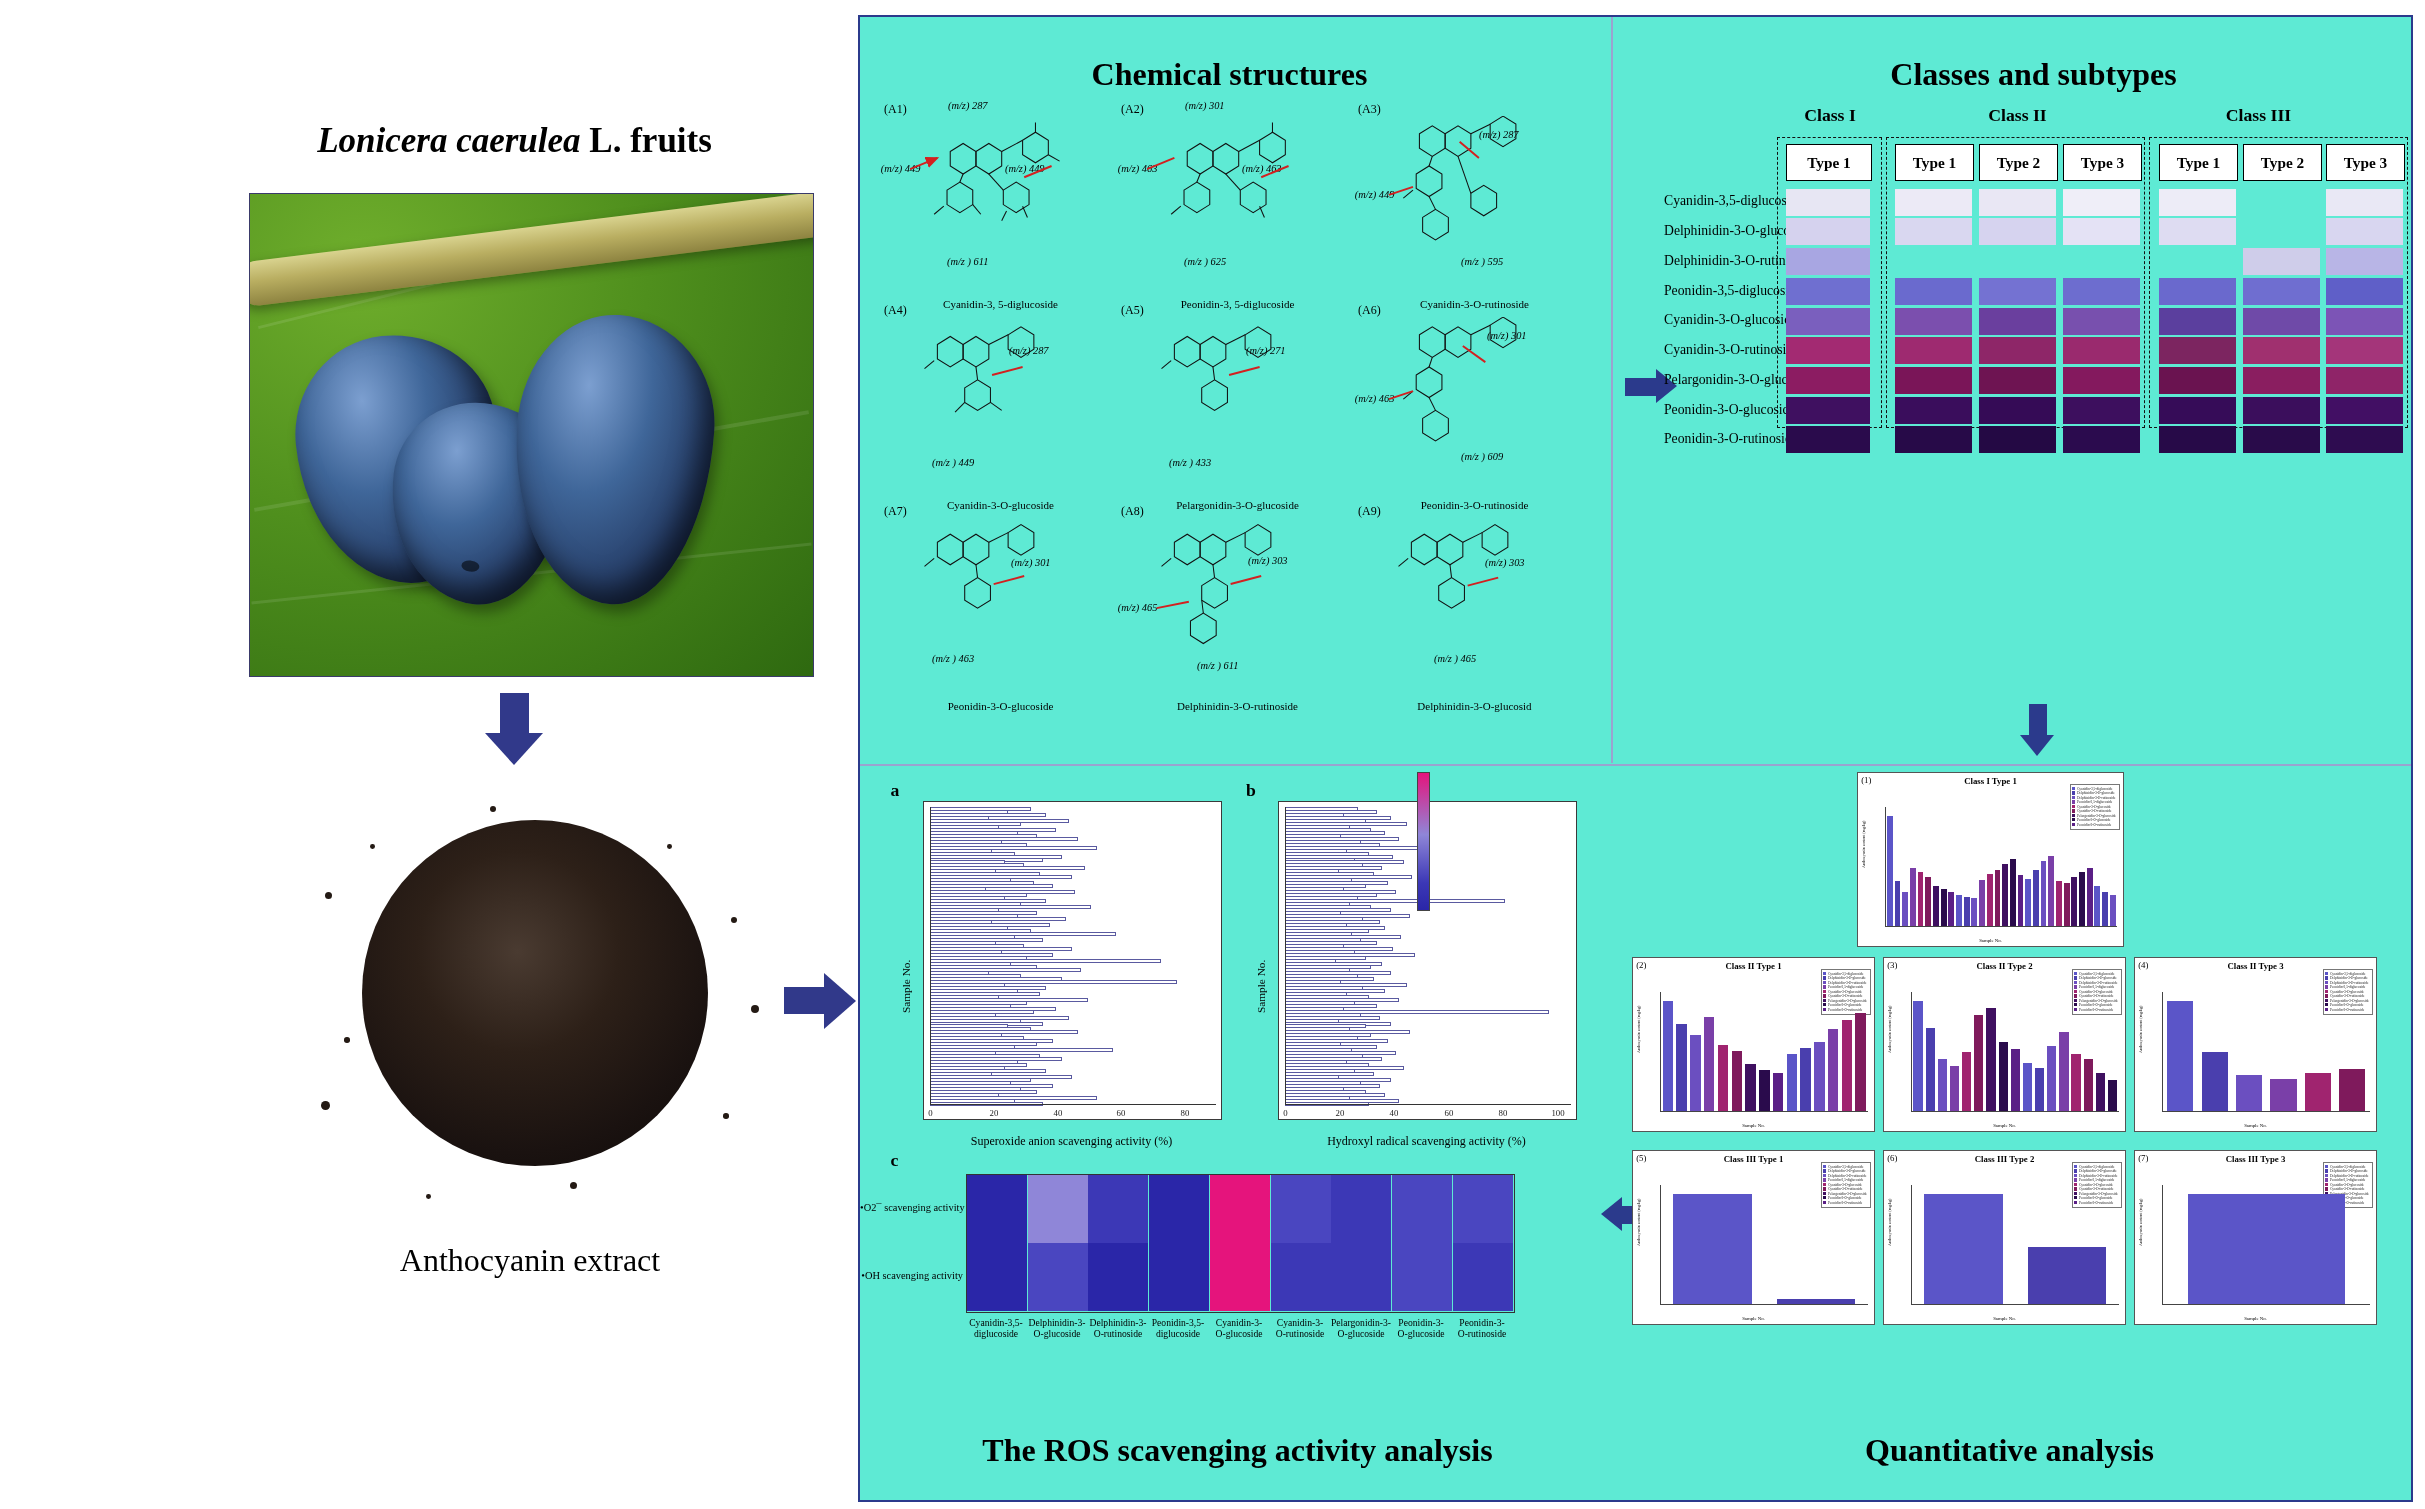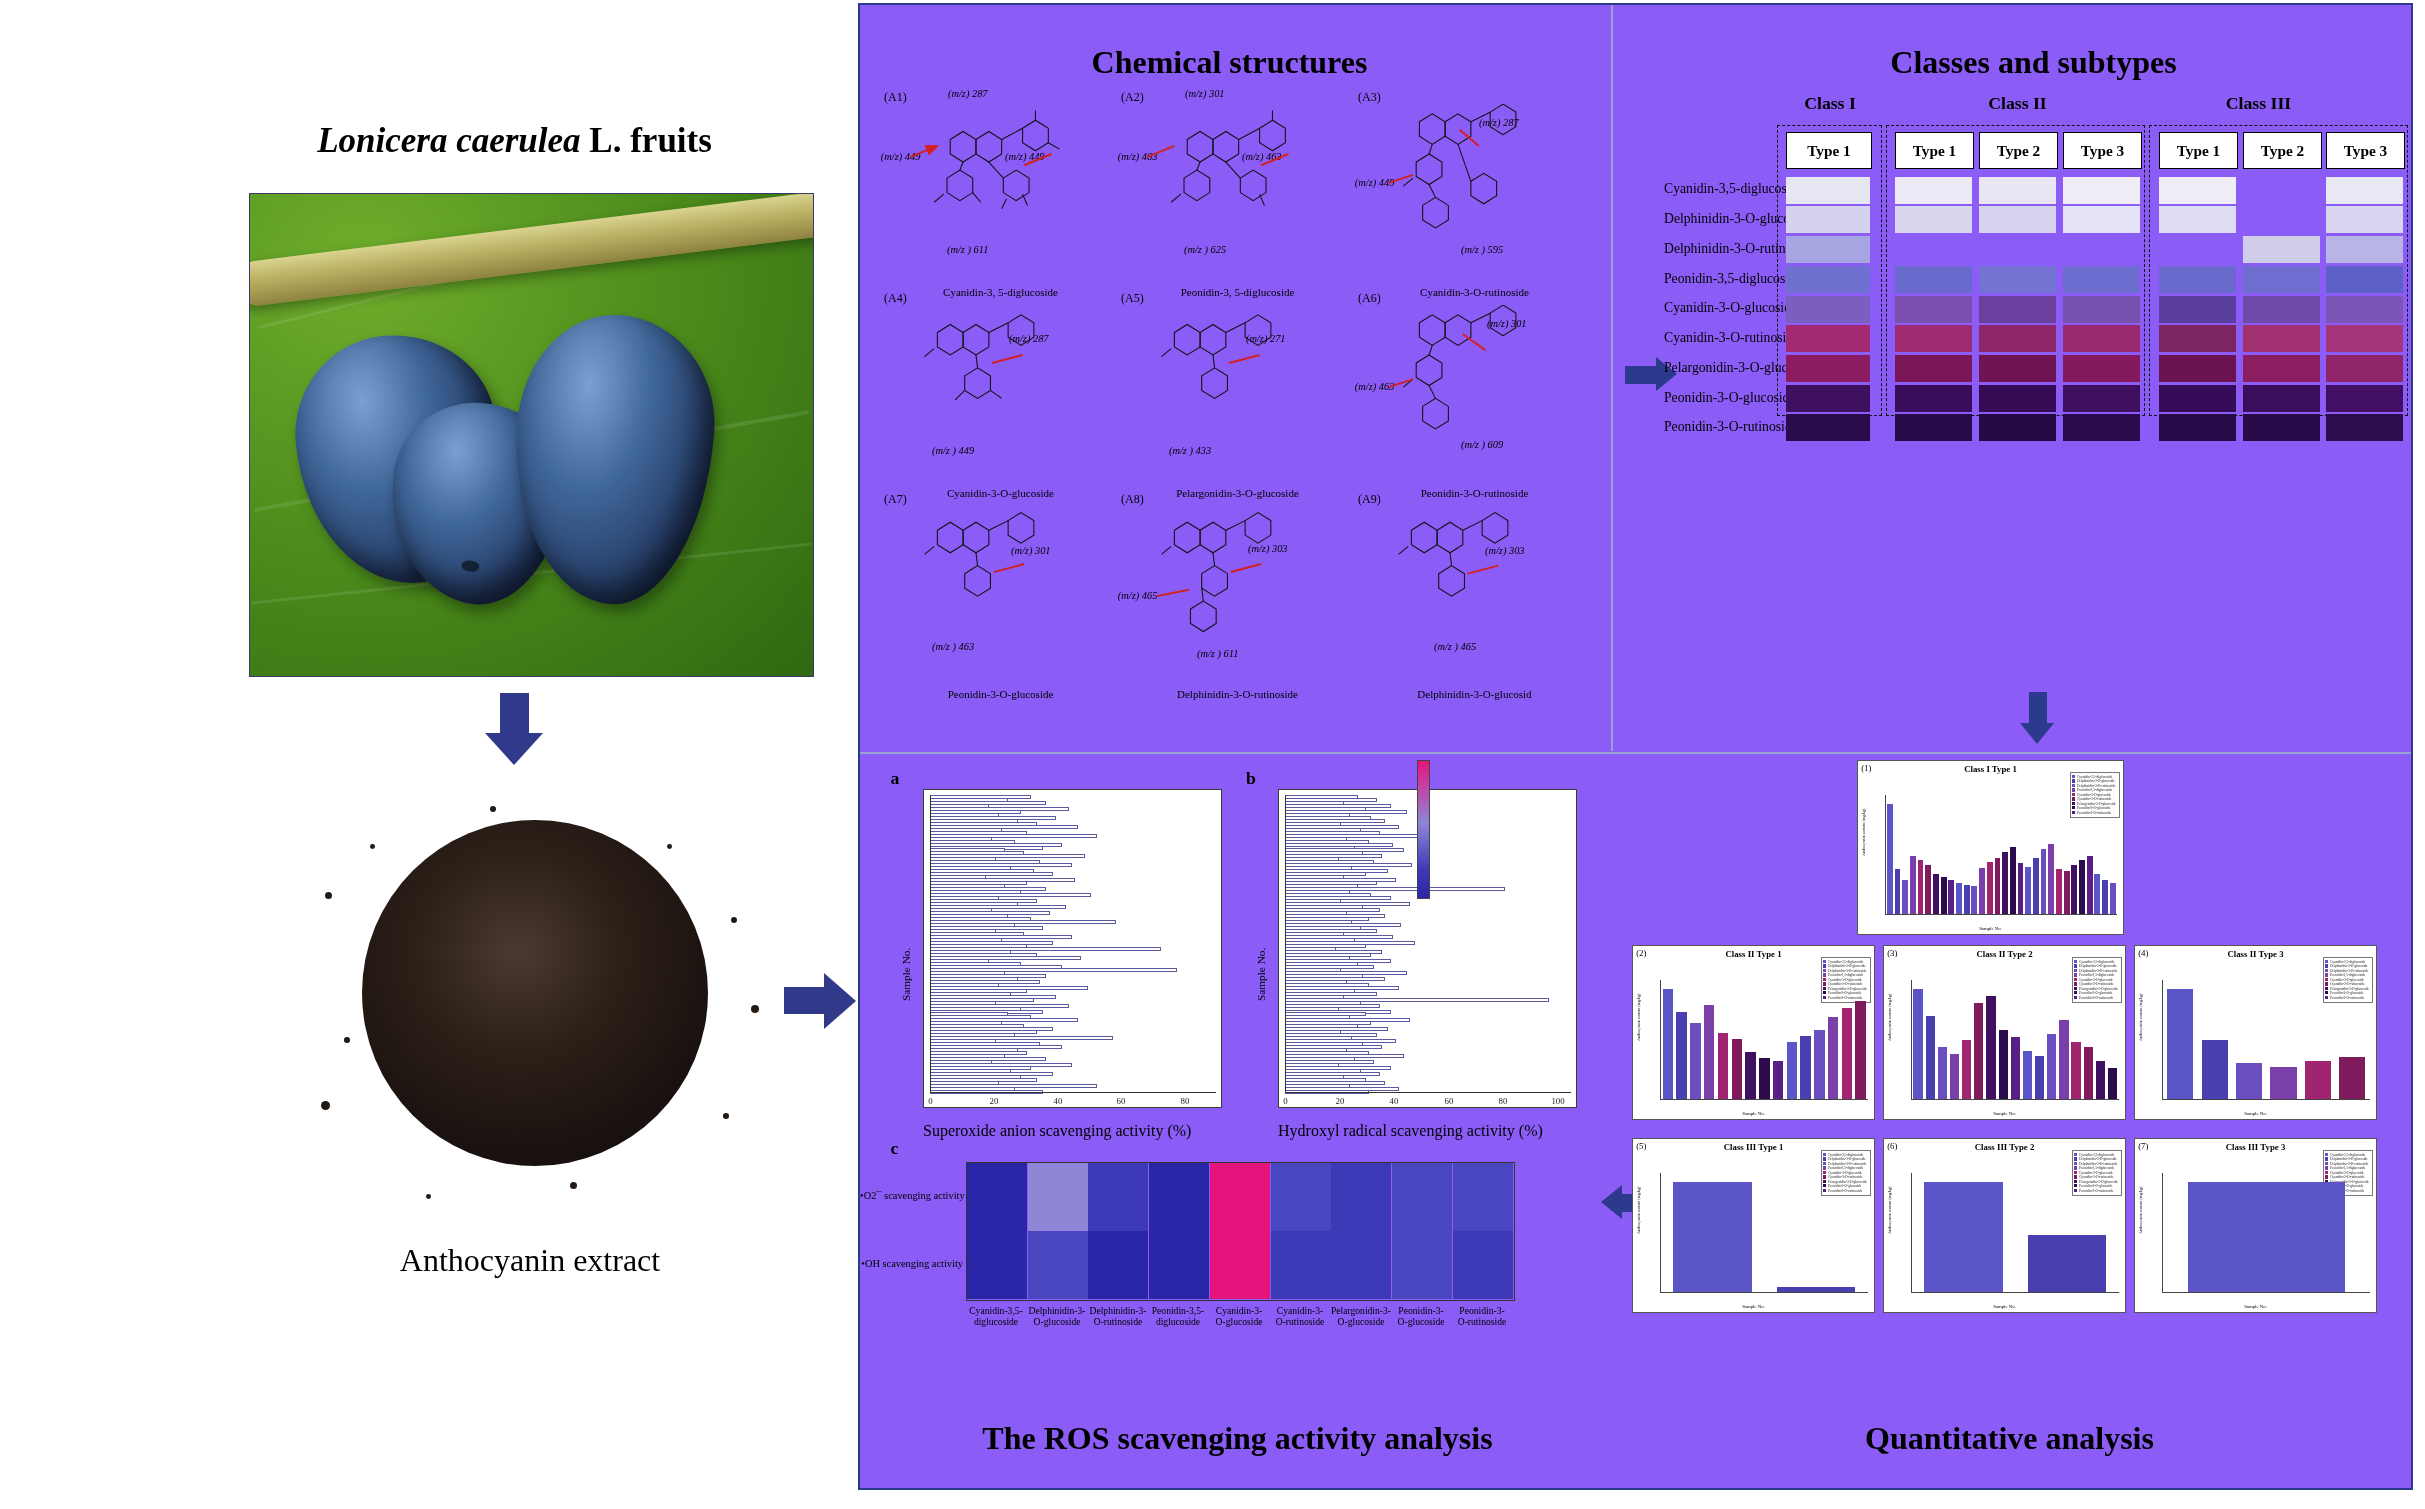--- a/index.html
+++ b/index.html
@@ -35,21 +35,21 @@
      background:radial-gradient(circle at 45% 38%, #4a3b31 0%, #2d2018 35%, #1a1210 70%, #0d0907 100%);
      box-shadow:0 0 0 0 rgba(0,0,0,0);filter:blur(0.2px);}
   .speck{position:absolute;background:#241a14;border-radius:50%;}
   .powder-cap{position:absolute;left:317px;top:1242px;width:426px;text-align:center;font-size:32px;font-weight:normal;}
 
   .arrow-right-main{position:absolute;left:784px;top:1001px;}
   .arrow-right-main .shaft{position:absolute;left:0;top:-13.7px;width:42px;height:27px;background:#31398a;}
   .arrow-right-main .head{position:absolute;left:40px;top:-28px;width:0;height:0;border-top:28px solid transparent;border-bottom:28px solid transparent;border-left:32px solid #31398a;}
 
   
-  .panel{position:absolute;left:858px;top:3px;width:1551px;height:1483px;border:2.4px solid #2b3a8c;background:#8b5cf6;}
+  .panel{position:absolute;left:858px;top:15px;width:1551px;height:1483px;border:2.4px solid #2b3a8c;background:#5eead4;}
   .panel-split{position:absolute;left:0;right:0;top:747px;height:1.6px;background:#9aa3cf;}
   .panel-vsplit{position:absolute;left:751px;top:0;width:1.6px;height:746px;background:#9aa3cf;}
 
   .hdr{position:absolute;font-size:32px;font-weight:bold;text-align:center;}
   .hdr-chem{left:72px;top:39px;width:595px;}
   .hdr-classes{left:852px;top:39px;width:643px;}
   .ftr{position:absolute;font-size:32px;font-weight:bold;text-align:center;}
   .ftr-ros{left:16px;top:1415px;width:723px;}
   .ftr-quant{left:812px;top:1415px;width:675px;}
 
@@ -79,21 +79,21 @@
   .arrow-class-down .head{position:absolute;left:-17.7px;top:30.5px;width:0;height:0;border-left:17.7px solid transparent;border-right:17.7px solid transparent;border-top:21px solid #2b3a8c;}
 
   
   .bl{position:absolute;left:8px;top:755px;width:747px;height:643px;}
   .sub-lab{position:absolute;font-size:17.7px;font-weight:bold;font-family:"Liberation Serif",serif;}
   .barchart{position:absolute;border:0.8px solid #3a3a3a;background:#fff;}
   .bar{position:absolute;background:#ffffff;border:0.8px solid #5a5aa0;}
   .axis-x{position:absolute;left:0;bottom:0;height:0.8px;background:#333;}
   .axis-y{position:absolute;left:0;top:0;width:0.8px;background:#333;}
   .xtick{position:absolute;font-size:8.8px;color:#222;text-align:center;width:32px;}
-  .axtitle{position:absolute;font-size:16px;}
+  .axtitle{position:absolute;font-size:12px;text-align:center;}
   .aytitle{position:absolute;font-size:11.3px;transform:rotate(-90deg);transform-origin:left top;white-space:nowrap;}
 
   .heat{position:absolute;border:0.8px solid #333;}
   .hcell{position:absolute;}
   .hlabel{position:absolute;font-size:9.6px;text-align:center;line-height:1.15;}
   .hrow-lab{position:absolute;font-size:10.4px;text-align:right;white-space:nowrap;}
 
   .arrow-left-bottom{position:absolute;left:751px;top:1198px;}
   .arrow-left-bottom .shaft{position:absolute;left:11.3px;top:-8.8px;width:37px;height:17.7px;background:#2b3a8c;}
   .arrow-left-bottom .head{position:absolute;left:-9.6px;top:-17.7px;width:0;height:0;border-top:17.7px solid transparent;border-bottom:17.7px solid transparent;border-right:21px solid #2b3a8c;}

